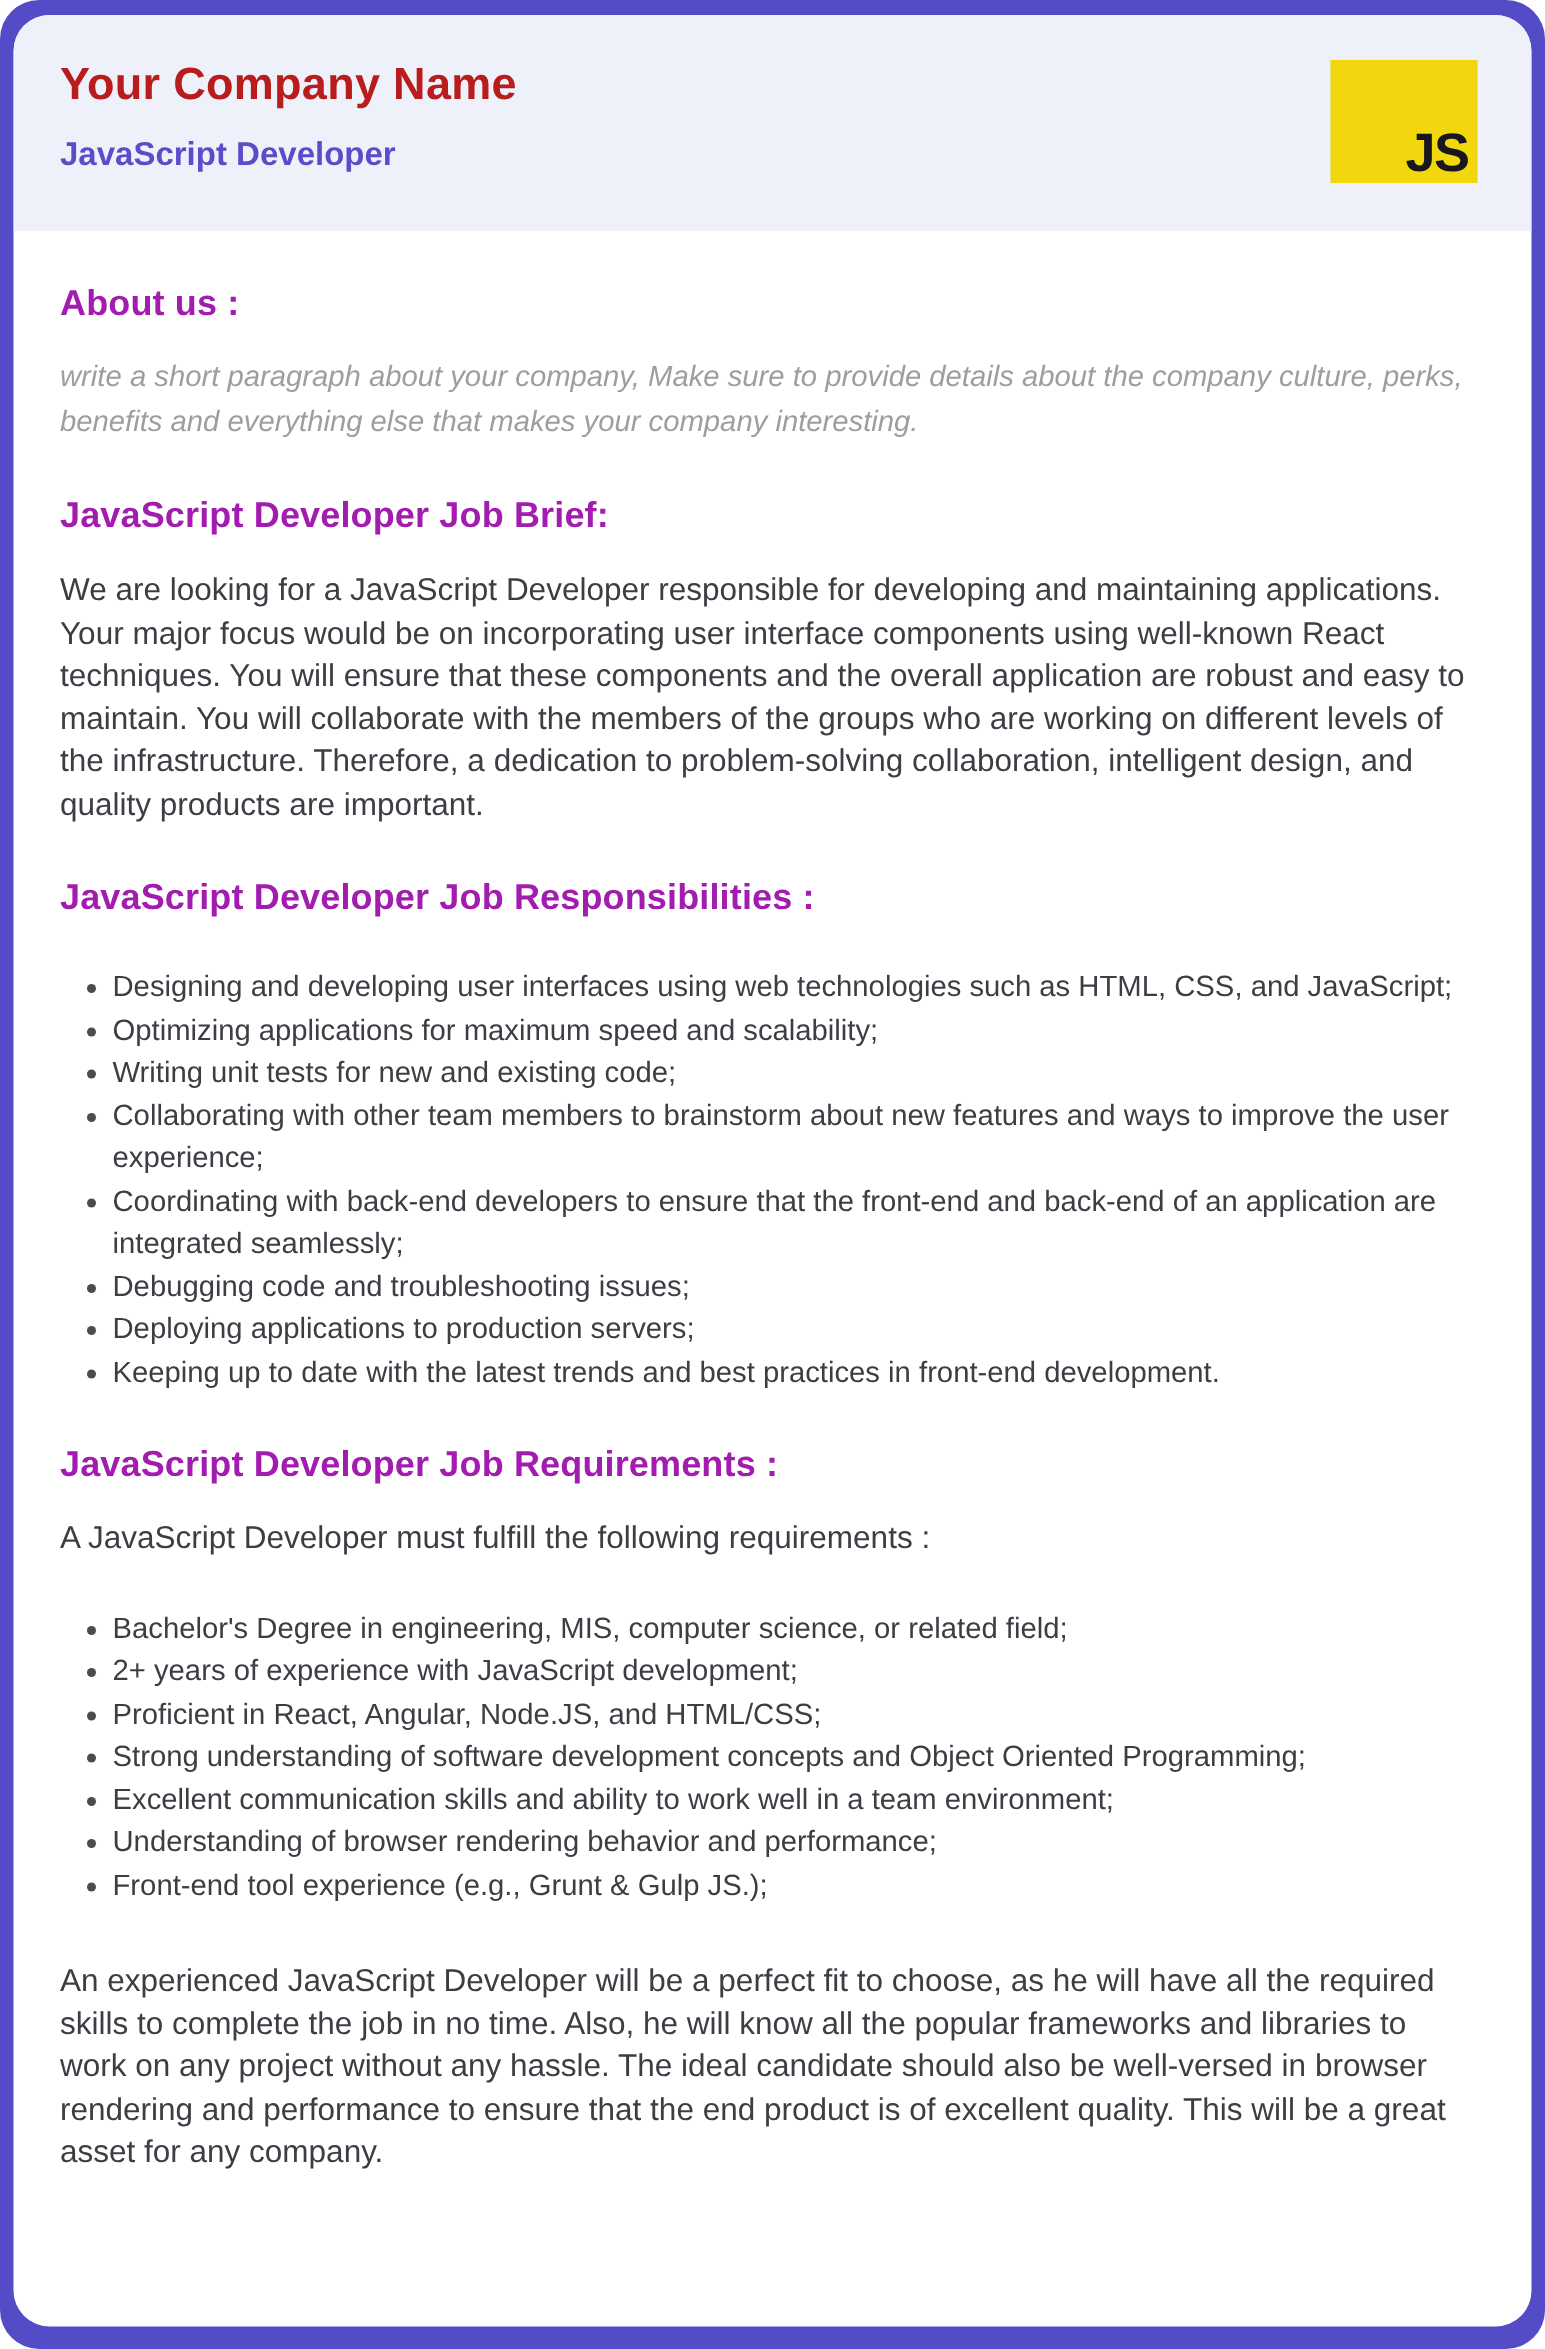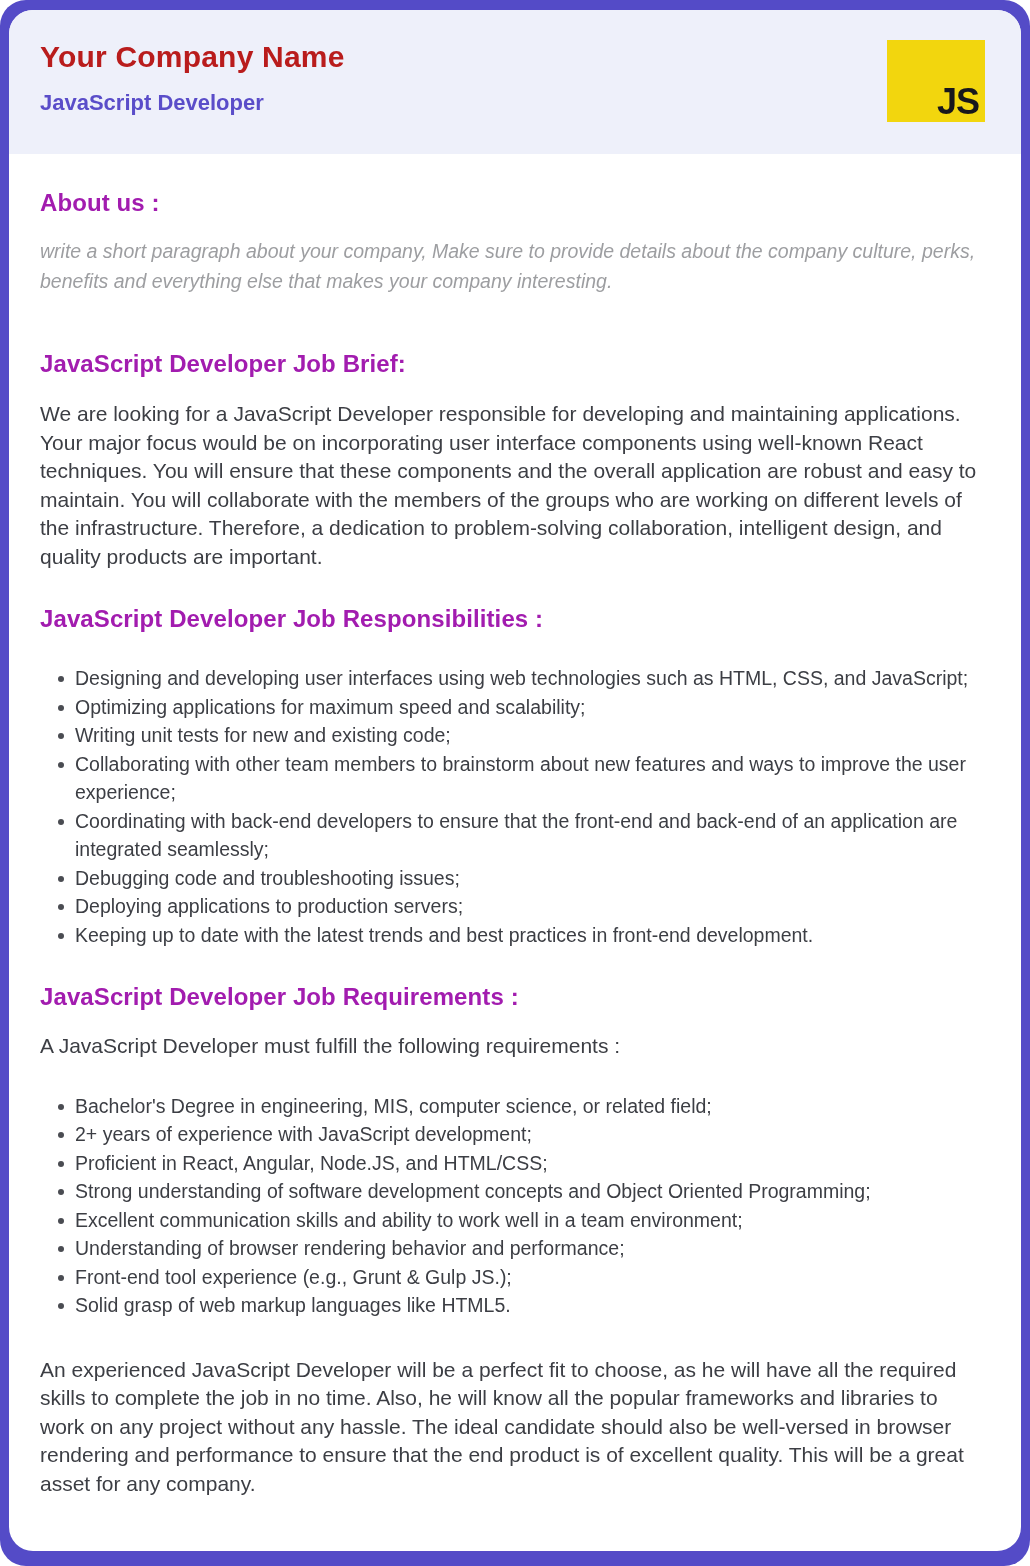--- a/index.html
+++ b/index.html
@@ -75,21 +75,21 @@
     font-size: 19.5px;
     line-height: 30px;
     max-width: 960px;
   }
   .para {
     font-size: 21px;
     line-height: 28.5px;
     color: #3c3e44;
     max-width: 955px;
   }
-  .brief-heading { margin-top: 54px; }
+  .brief-heading { margin-top: 34px; }
   .brief-body    { margin-top: 22px; }
   .resp-heading  { margin-top: 34px; }
   .intro         { margin-top: 21px; }
   ul.bullets {
     margin-top: 31px;
     padding-left: 35px;
     list-style: none;
   }
   ul.bullets li {
     position: relative;
@@ -148,20 +148,19 @@
       <h2 class="section-heading req-heading">JavaScript Developer Job Requirements :</h2>
       <p class="para intro">A JavaScript Developer must fulfill the following requirements :</p>
       <ul class="bullets">
           <li>Bachelor's Degree in engineering, MIS, computer science, or related field;</li>
           <li>2+ years of experience with JavaScript development;</li>
           <li>Proficient in React, Angular, Node.JS, and HTML/CSS;</li>
           <li>Strong understanding of software development concepts and Object Oriented Programming;</li>
           <li>Excellent communication skills and ability to work well in a team environment;</li>
           <li>Understanding of browser rendering behavior and performance;</li>
           <li>Front-end tool experience (e.g., Grunt &amp; Gulp JS.);</li>
-          <li>Solid grasp of web markup languages like HTML5.</li>
         </ul>
 
       <p class="para closing">An experienced JavaScript Developer will be a perfect fit to choose, as he will have all the required skills to complete the job in no time. Also, he will know all the popular frameworks and libraries to work on any project without any hassle. The ideal candidate should also be well-versed in browser rendering and performance to ensure that the end product is of excellent quality. This will be a great asset for any company.</p>
 
     </div>
   </div>
 </div>
 
 </body></html>

